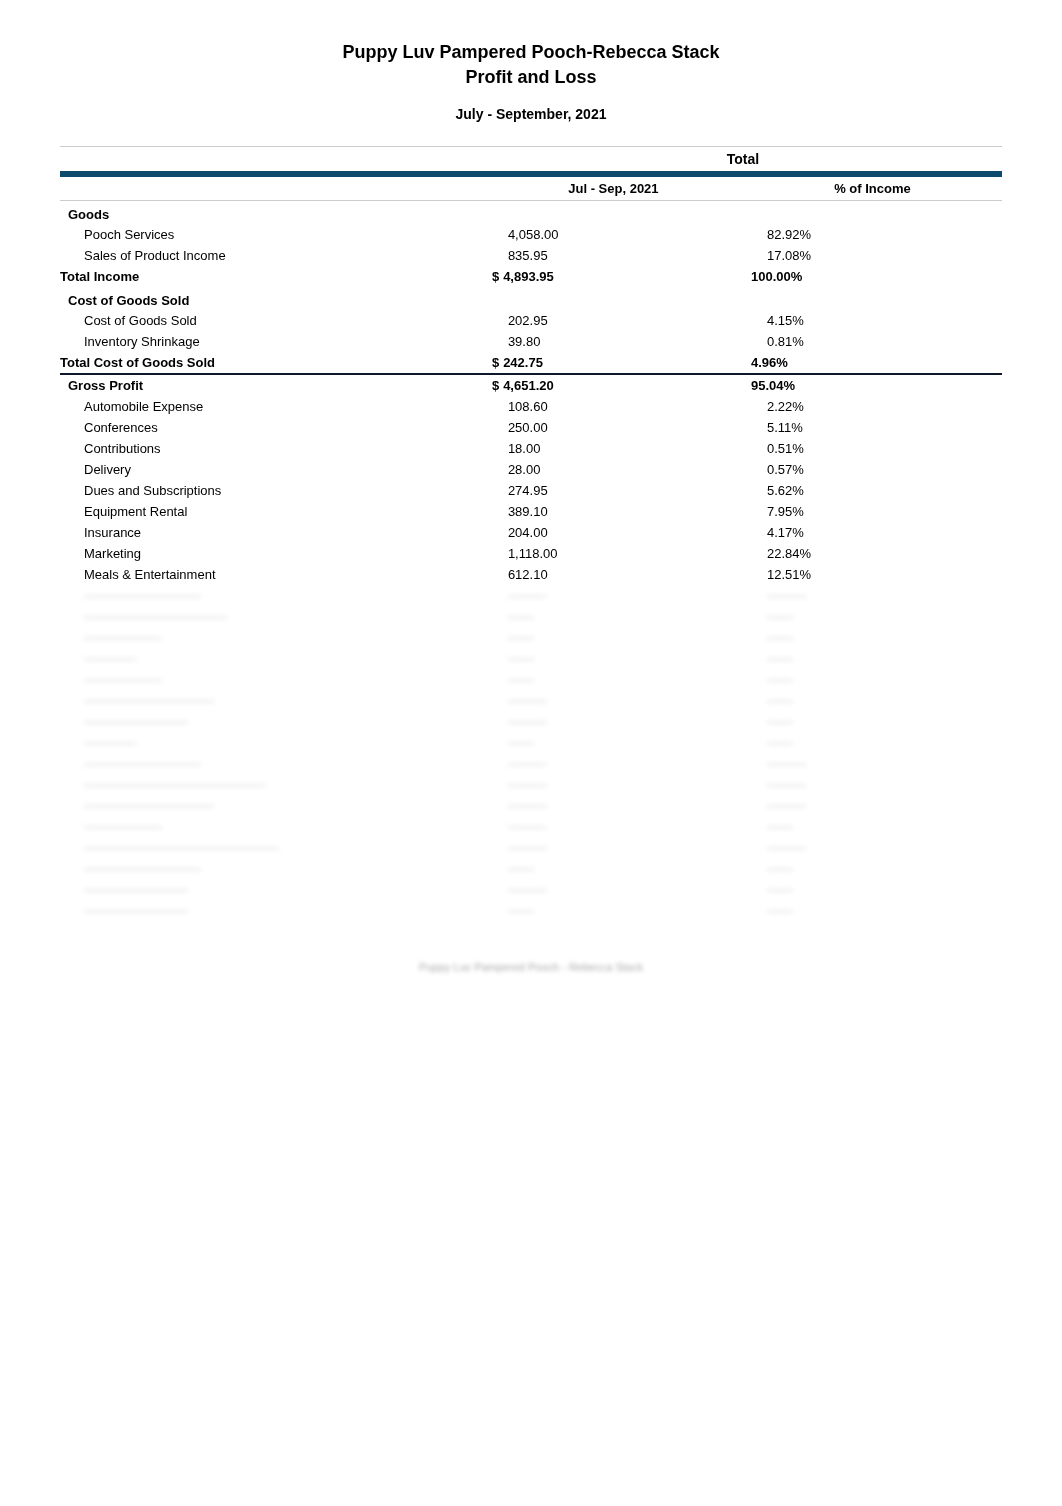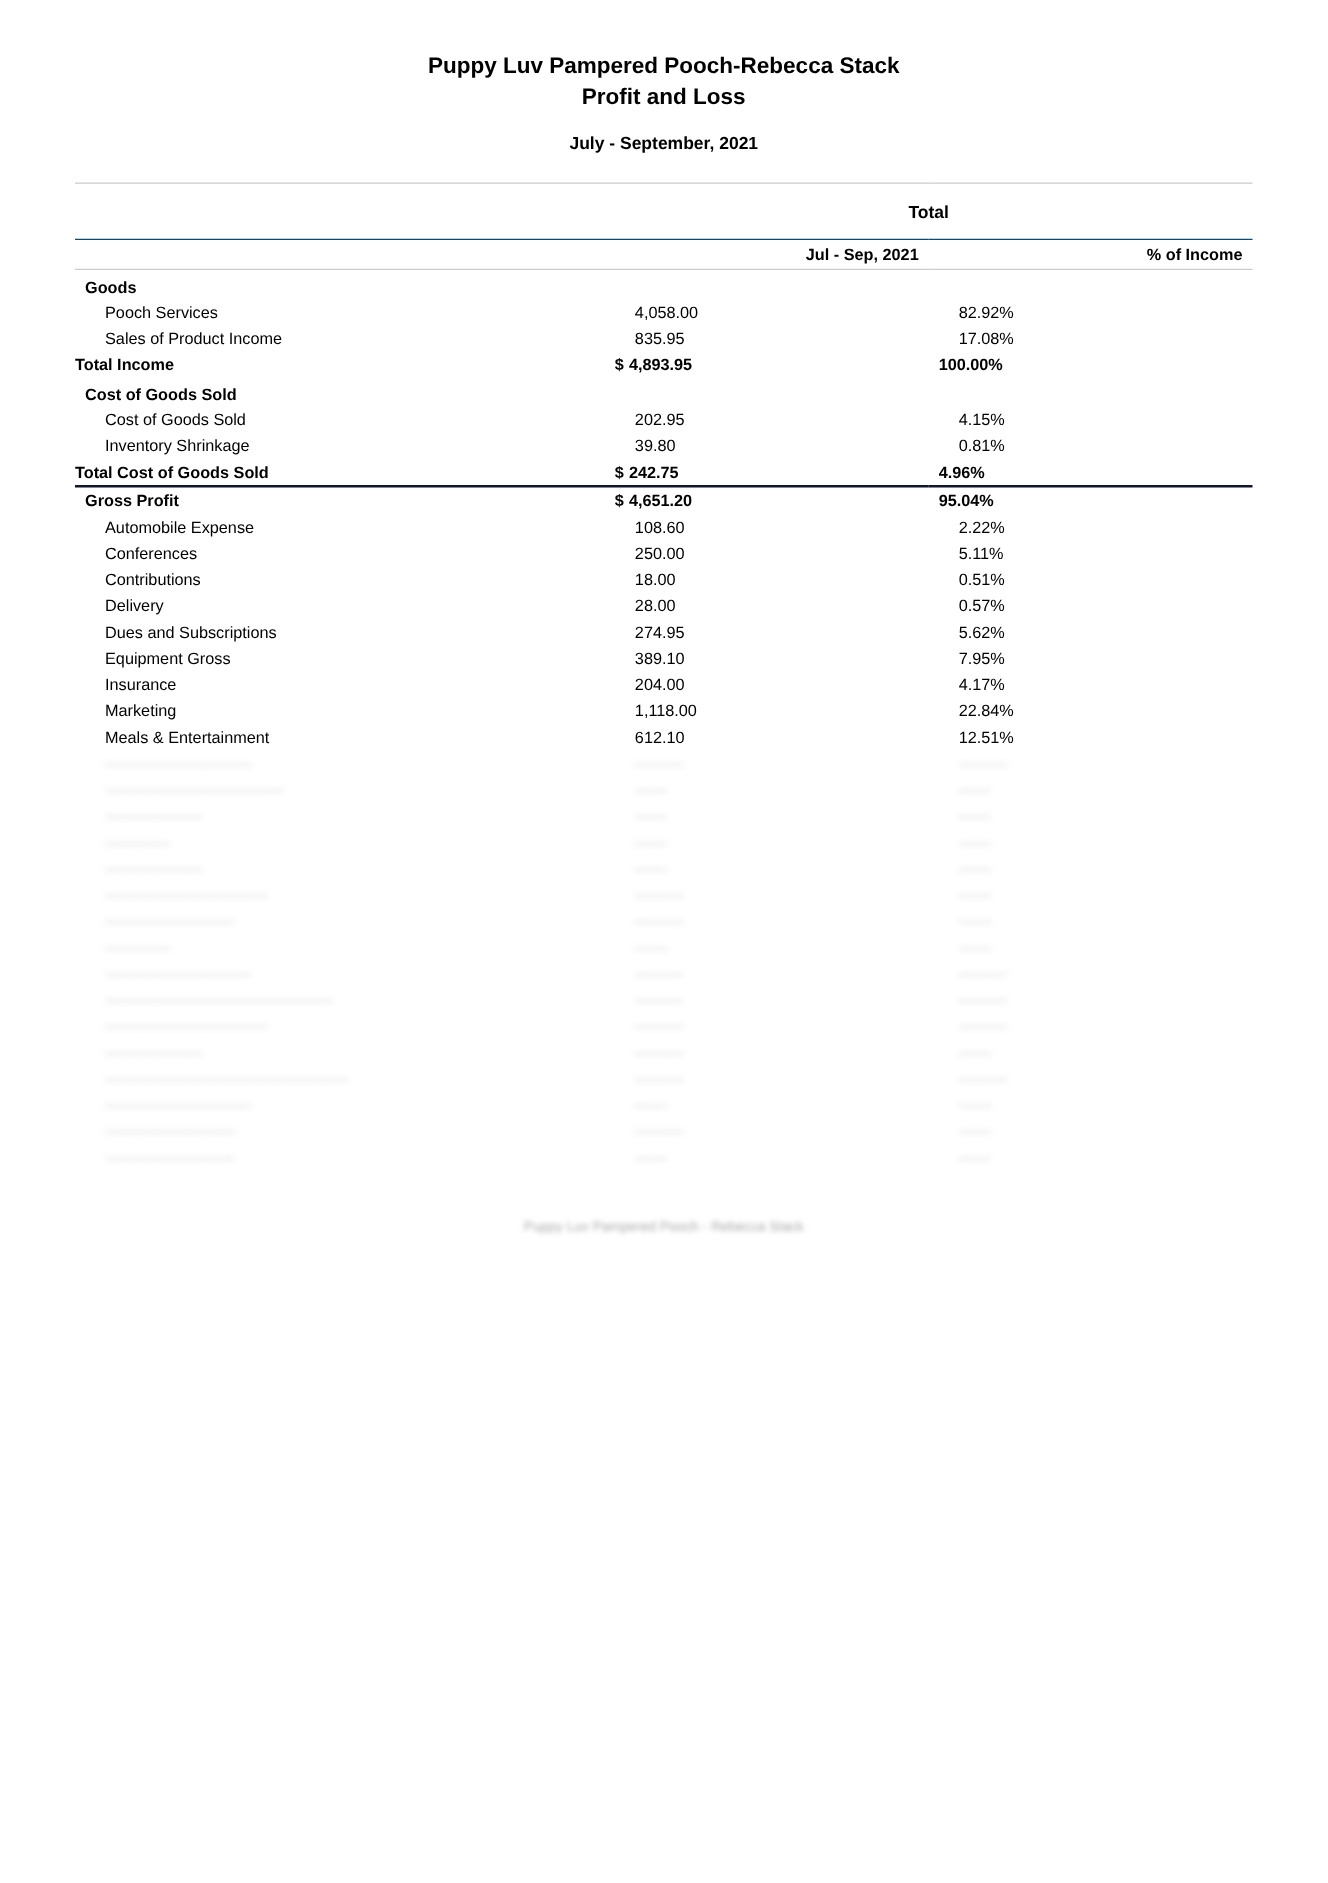--- a/index.html
+++ b/index.html
@@ -34,28 +34,28 @@
     }
     .col-label { width: 45%; }
     .col-amount { width: 27.5%; text-align: right; }
     .col-pct { width: 27.5%; text-align: right; }
 
     .header-row th {
       text-align: center;
       font-weight: bold;
       font-size: 14px;
       border-top: 1px solid #ccc;
-      border-bottom: 1px solid #0c4a6e;
-      padding: 14px 8px;
+      border-bottom: 6px solid #0c4a6e;
+      padding: 4px 8px;
     }
     .subheader-row th {
       font-weight: bold;
       border-bottom: 1px solid #ccc;
       padding: 4px 8px;
-      text-align: right;
+      text-align: center;
     }
     .subheader-row th.col-label { text-align: left; }
 
     .section-label td {
       font-weight: bold;
       padding-top: 6px;
       padding-bottom: 2px;
     }
     .detail-row td {
       padding-left: 24px;
@@ -170,21 +170,21 @@
         <td>Delivery</td>
         <td class="col-amount">28.00</td>
         <td class="col-pct">0.57%</td>
       </tr>
       <tr class="detail-row">
         <td>Dues and Subscriptions</td>
         <td class="col-amount">274.95</td>
         <td class="col-pct">5.62%</td>
       </tr>
       <tr class="detail-row">
-        <td>Equipment Gross</td>
+        <td>Equipment Rental</td>
         <td class="col-amount">389.10</td>
         <td class="col-pct">7.95%</td>
       </tr>
       <tr class="detail-row">
         <td>Insurance</td>
         <td class="col-amount">204.00</td>
         <td class="col-pct">4.17%</td>
       </tr>
       <tr class="detail-row">
         <td>Marketing</td>

